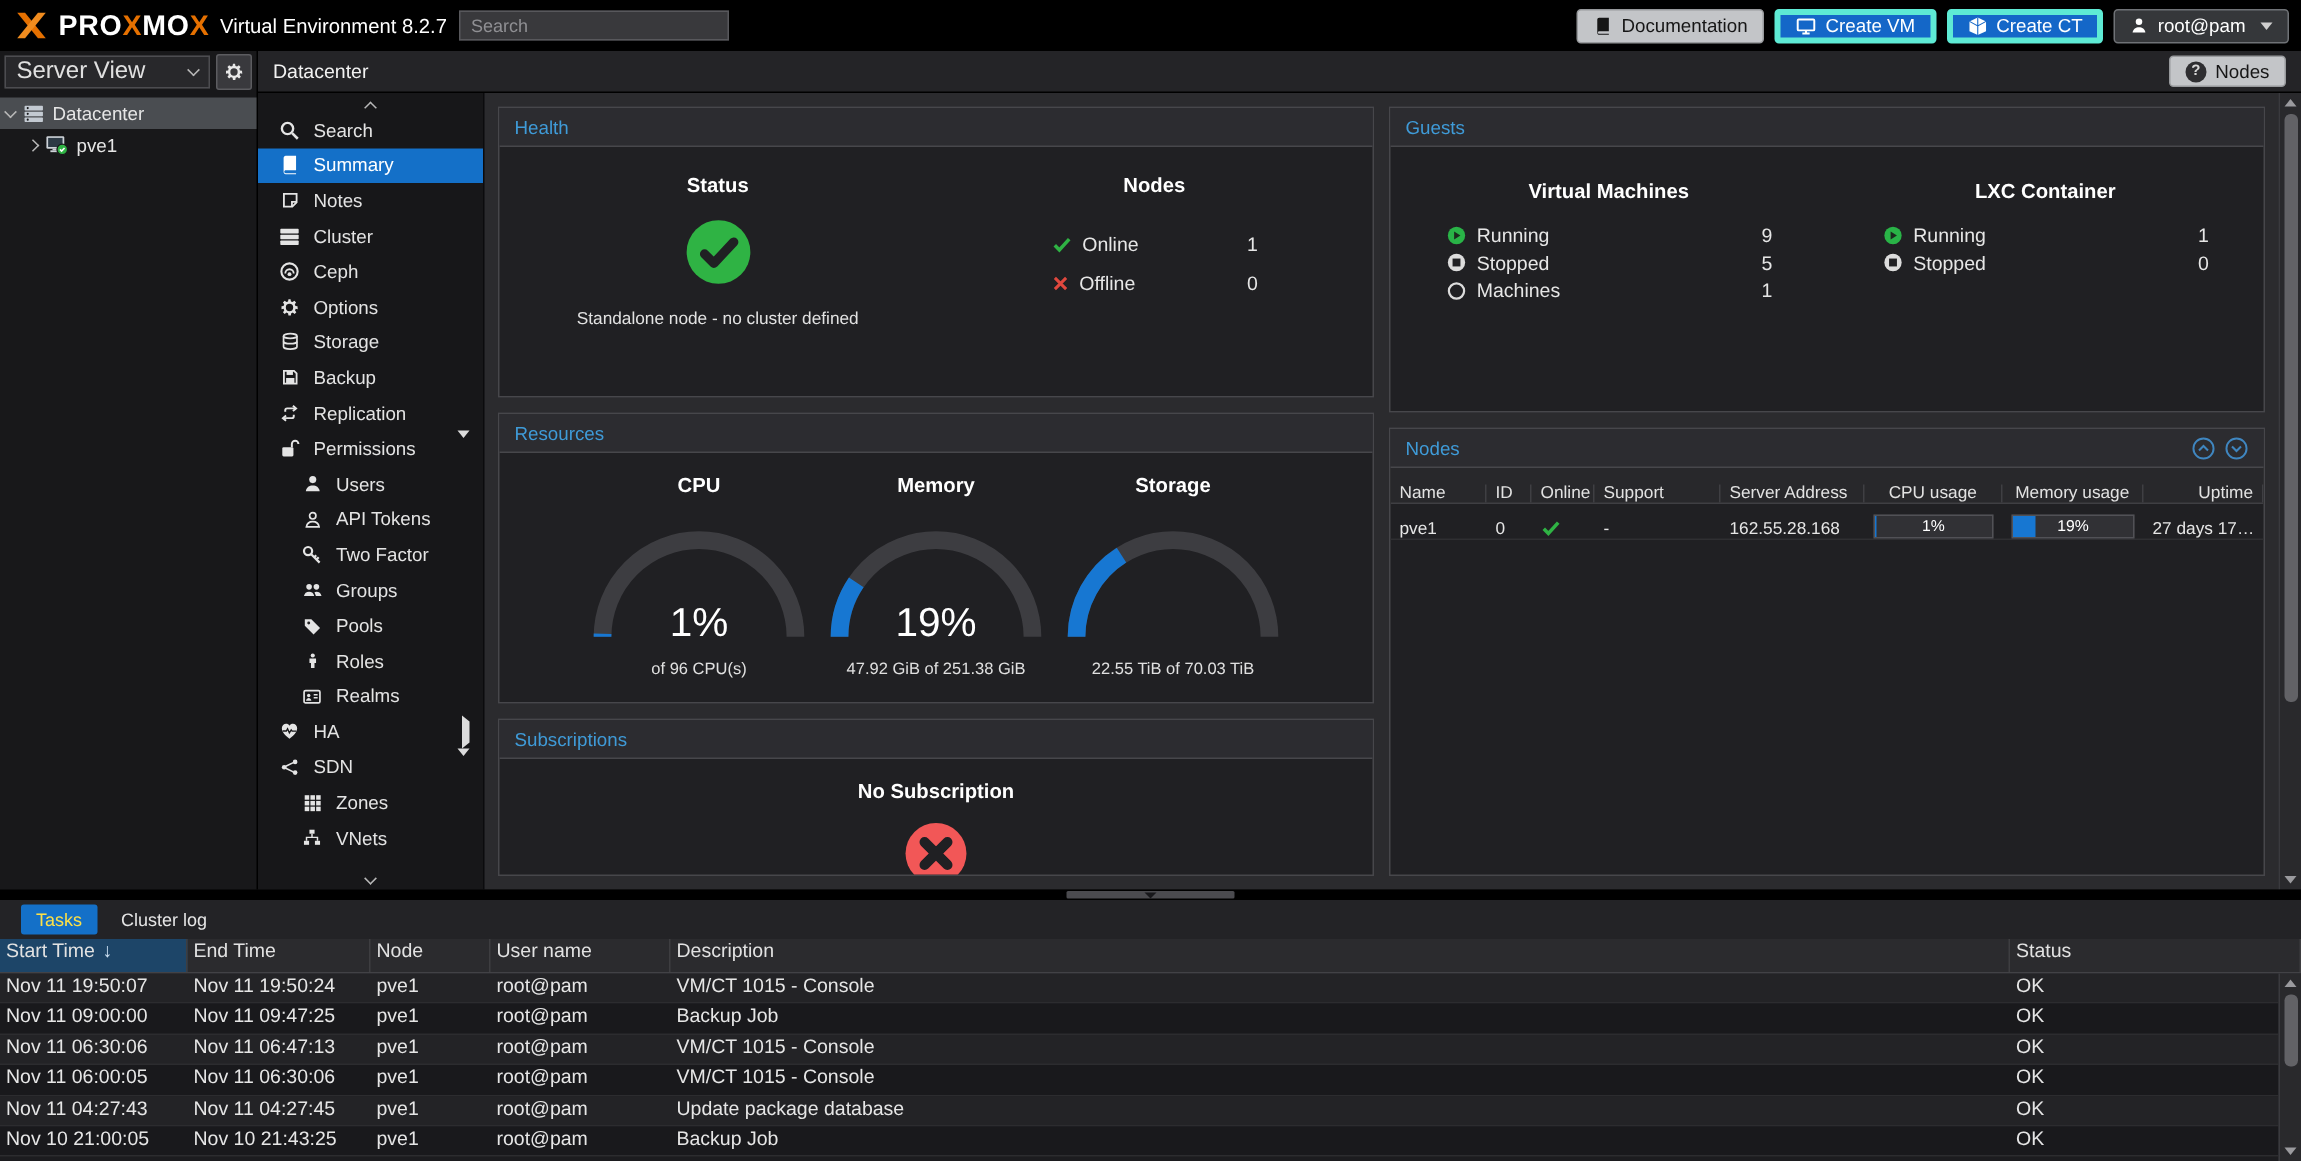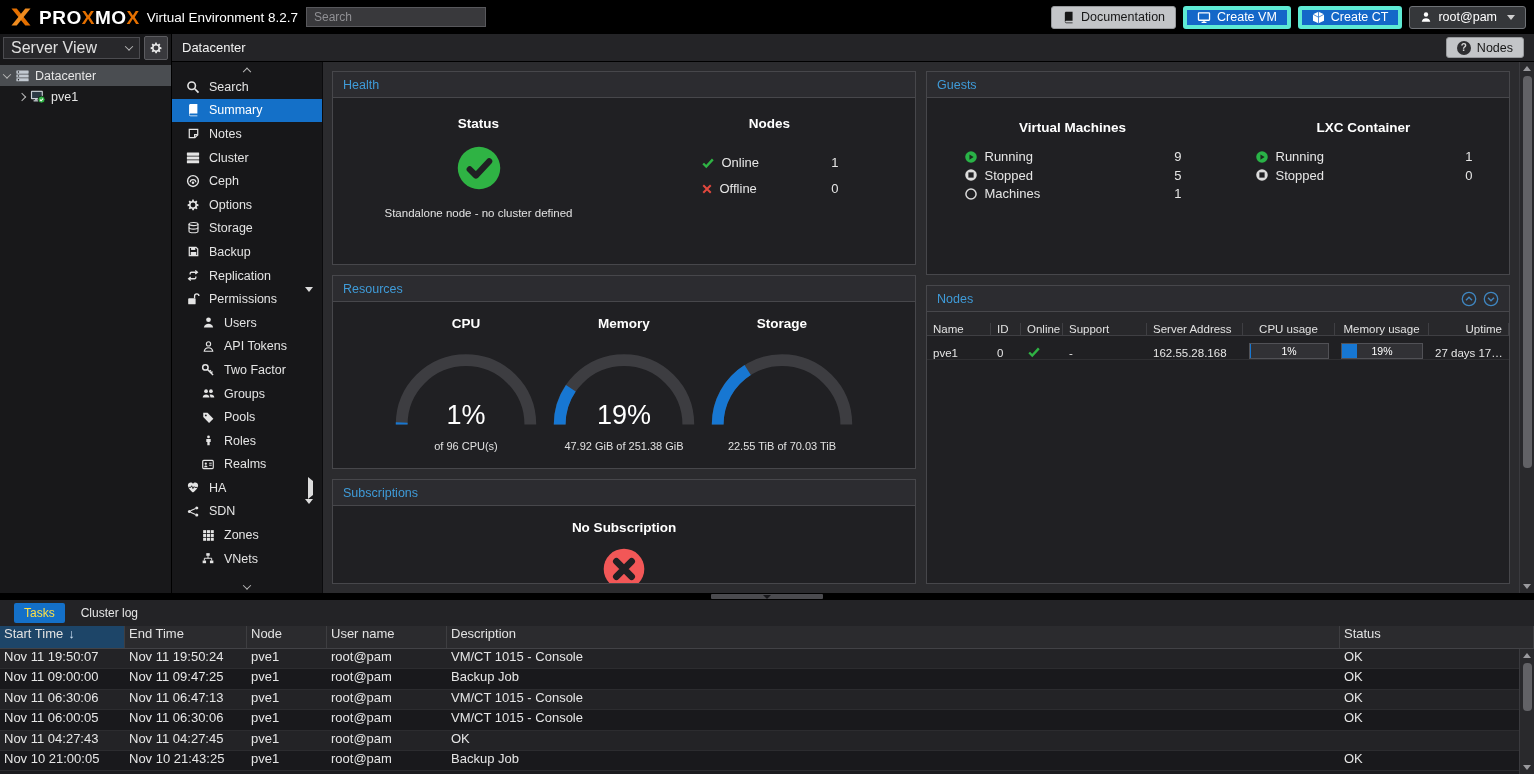--- a/index.html
+++ b/index.html
@@ -774,20 +774,21 @@
           <div class="tcell t2">pve1</div>
           <div class="tcell t3">root@pam</div>
           <div class="tcell t4">VM/CT 1015 - Console</div>
           <div class="tcell t5">OK</div>
         </div>
         <div class="trow">
           <div class="tcell t0">Nov 11 04:27:43</div>
           <div class="tcell t1">Nov 11 04:27:45</div>
           <div class="tcell t2">pve1</div>
           <div class="tcell t3">root@pam</div>
+          <div class="tcell t4">Update package database</div>
           <div class="tcell t5">OK</div>
         </div>
         <div class="trow">
           <div class="tcell t0">Nov 10 21:00:05</div>
           <div class="tcell t1">Nov 10 21:43:25</div>
           <div class="tcell t2">pve1</div>
           <div class="tcell t3">root@pam</div>
           <div class="tcell t4">Backup Job</div>
           <div class="tcell t5">OK</div>
         </div>

